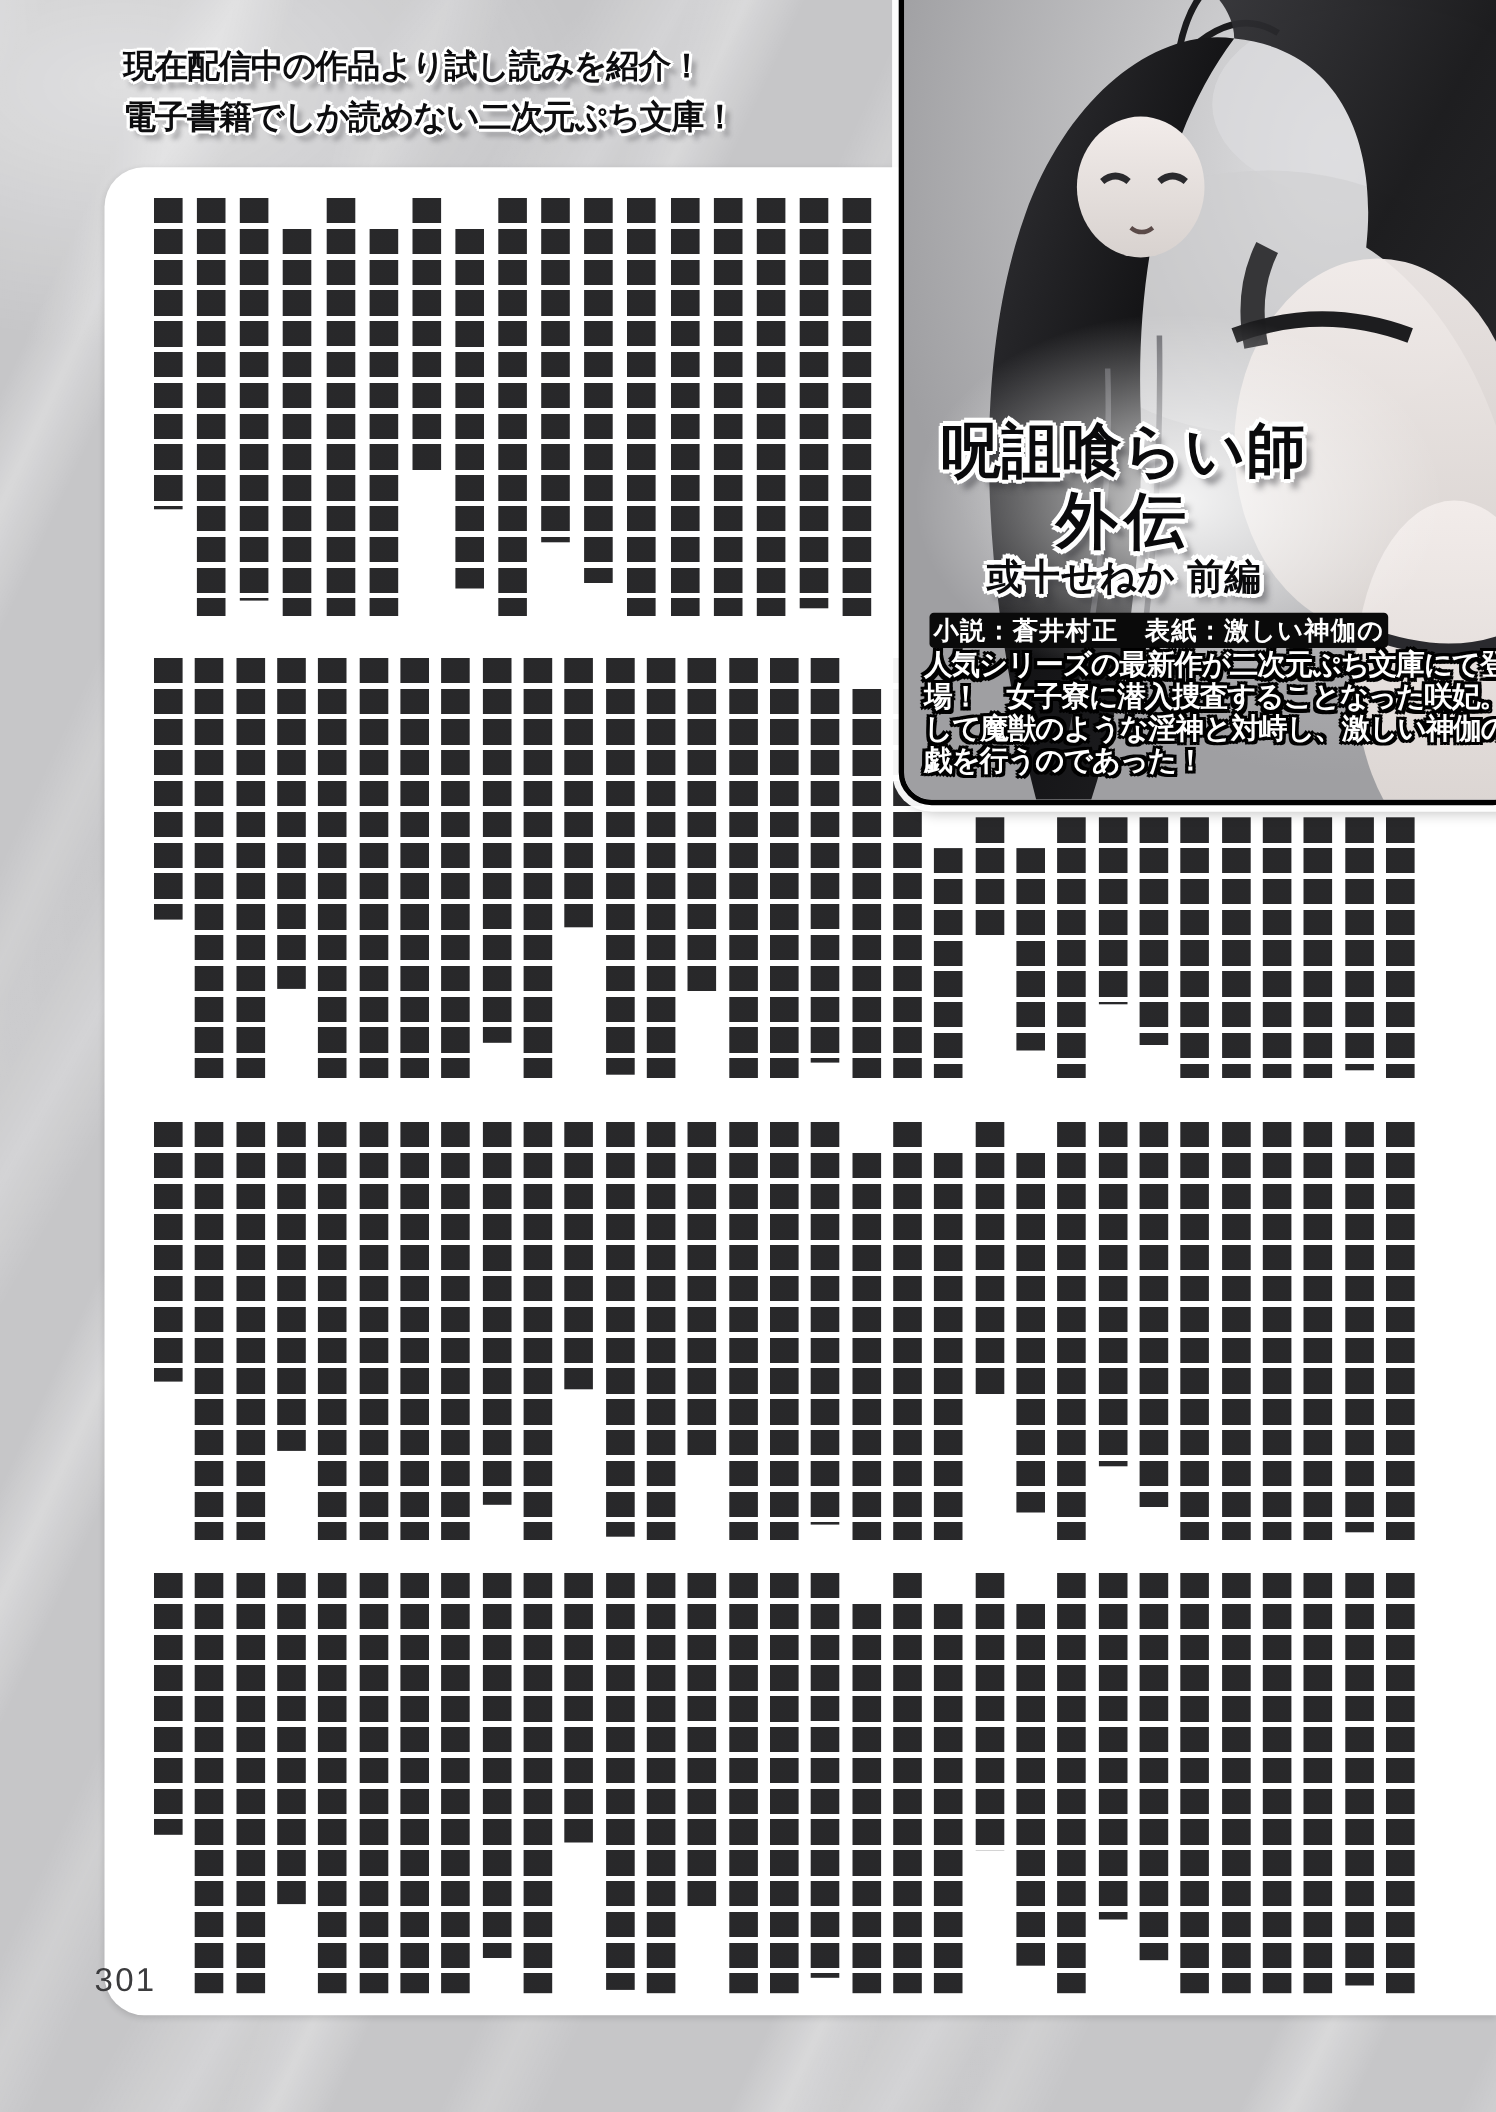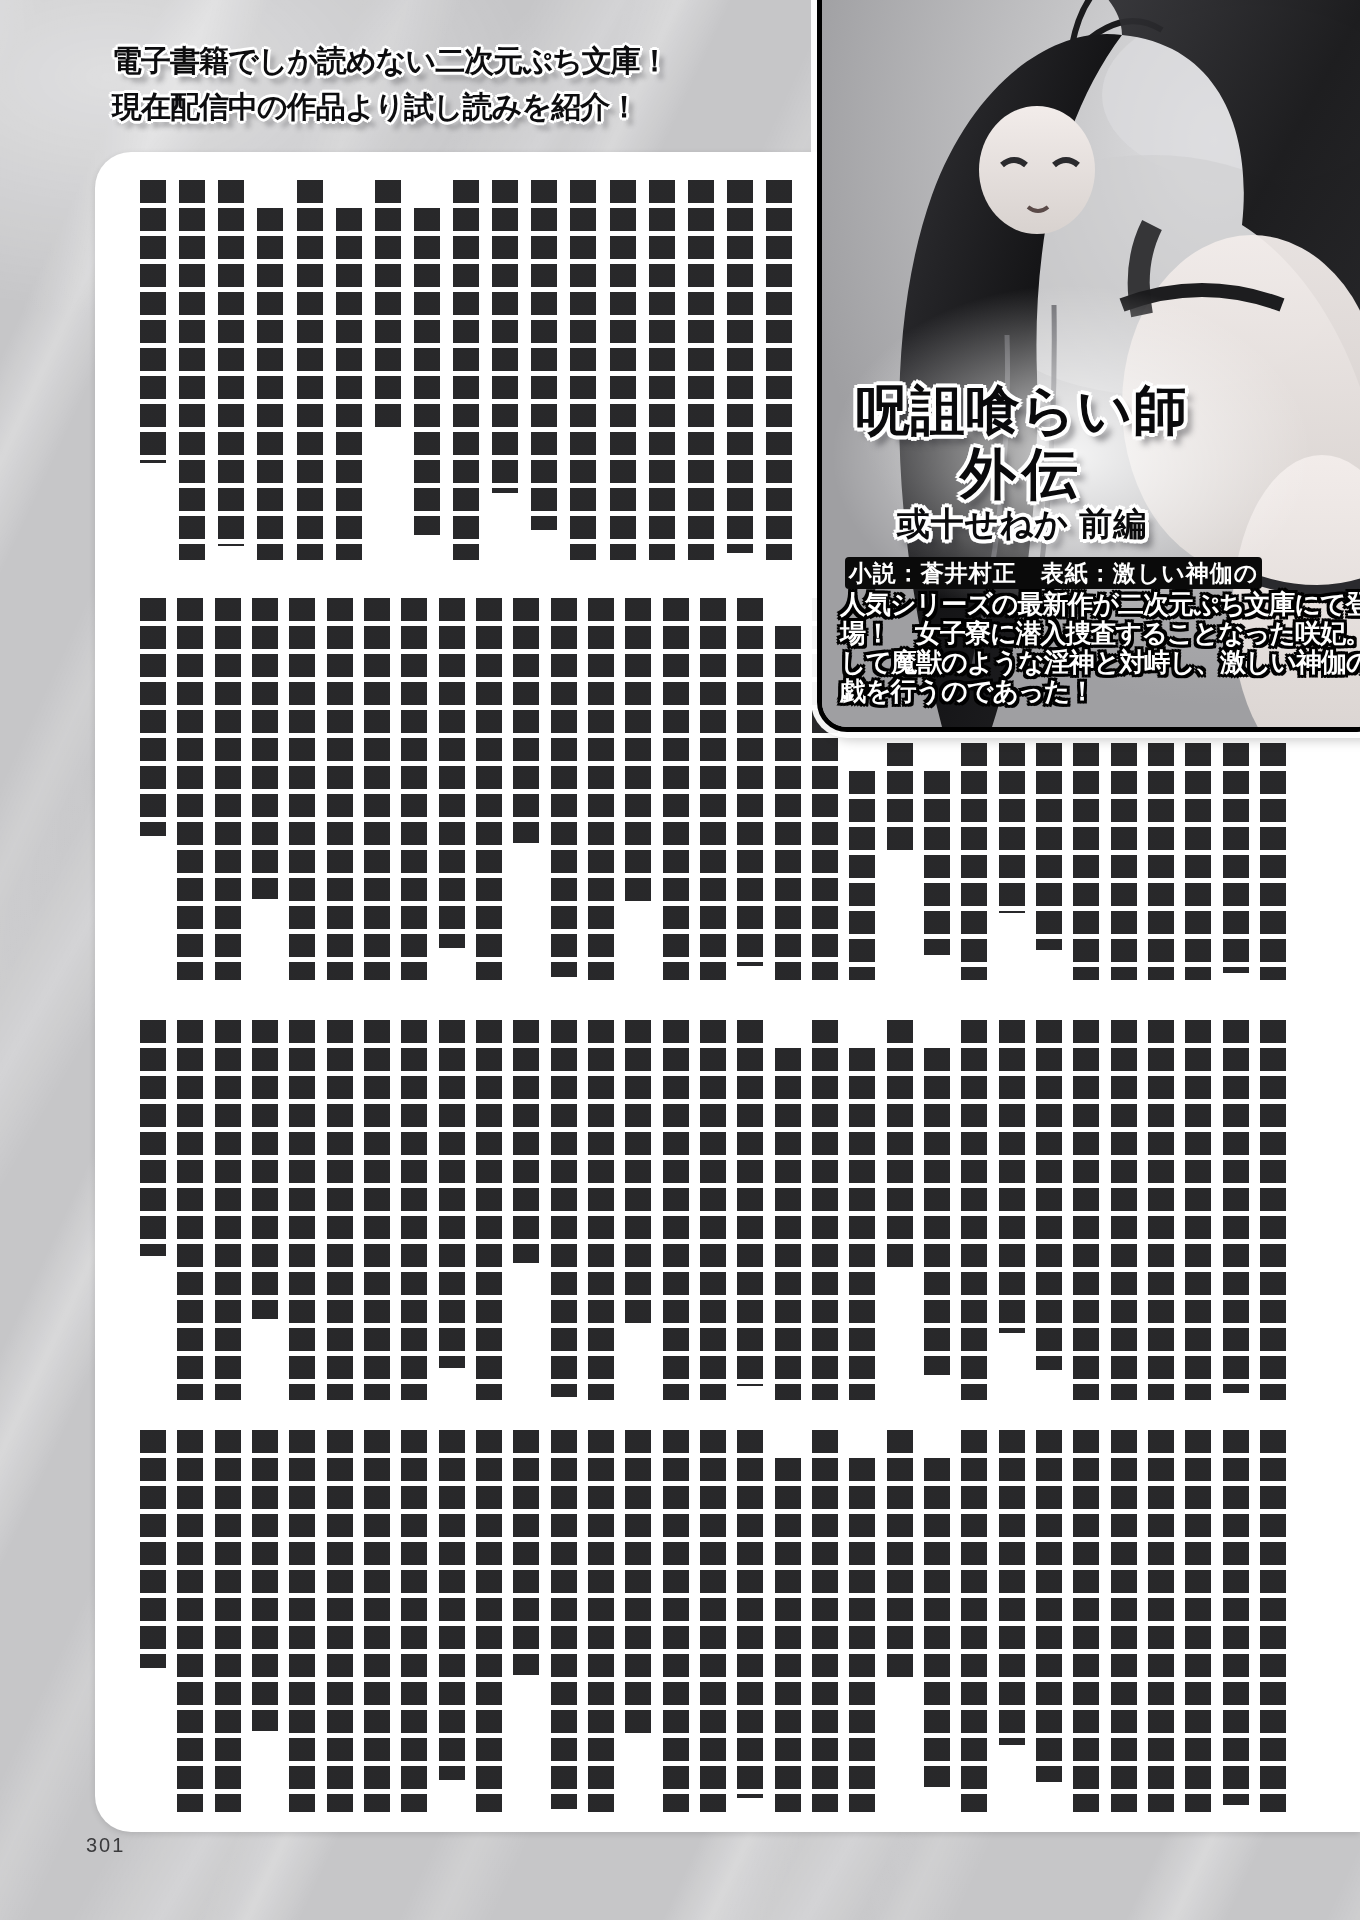--- a/index.html
+++ b/index.html
@@ -79,35 +79,35 @@
     display:flex; flex-direction:row-reverse; justify-content:space-between;
     align-items:flex-start;
   }
   .greek-col{
     width:26px; flex:0 0 26px; opacity:.93;
     background:repeating-linear-gradient(to bottom,
       #18181a 0px, #18181a 23px, rgba(0,0,0,0) 23px, rgba(0,0,0,0) 28px);
   }
   
   .pagenum{
-    position:absolute; left:86px; top:1834px; z-index:6;
-    font-size:20px; color:#3b3b3d; letter-spacing:2px;
+    position:absolute; left:86px; top:1784px; z-index:6;
+    font-size:30px; color:#3b3b3d; letter-spacing:2px;
     font-family:"Liberation Sans", sans-serif;
   }
 </style>
 </head>
 <body>
 
 <div class="page">
 
   <div class="panel"></div>
 
   <div class="hdr">
+    <div>現在配信中の作品より試し読みを紹介！</div>
     <div>電子書籍でしか読めない二次元ぷち文庫！</div>
-    <div>現在配信中の作品より試し読みを紹介！</div>
   </div>
 
   <div class="promo">
 
     <svg viewBox="0 0 560 752" width="560" height="752" aria-hidden="true">
       <defs>
         <radialGradient id="cloud" cx="70%" cy="22%" r="75%">
           <stop offset="0%" stop-color="#e3e3e5"></stop>
           <stop offset="45%" stop-color="#c2c2c4"></stop>
           <stop offset="100%" stop-color="#9f9fa2"></stop>

